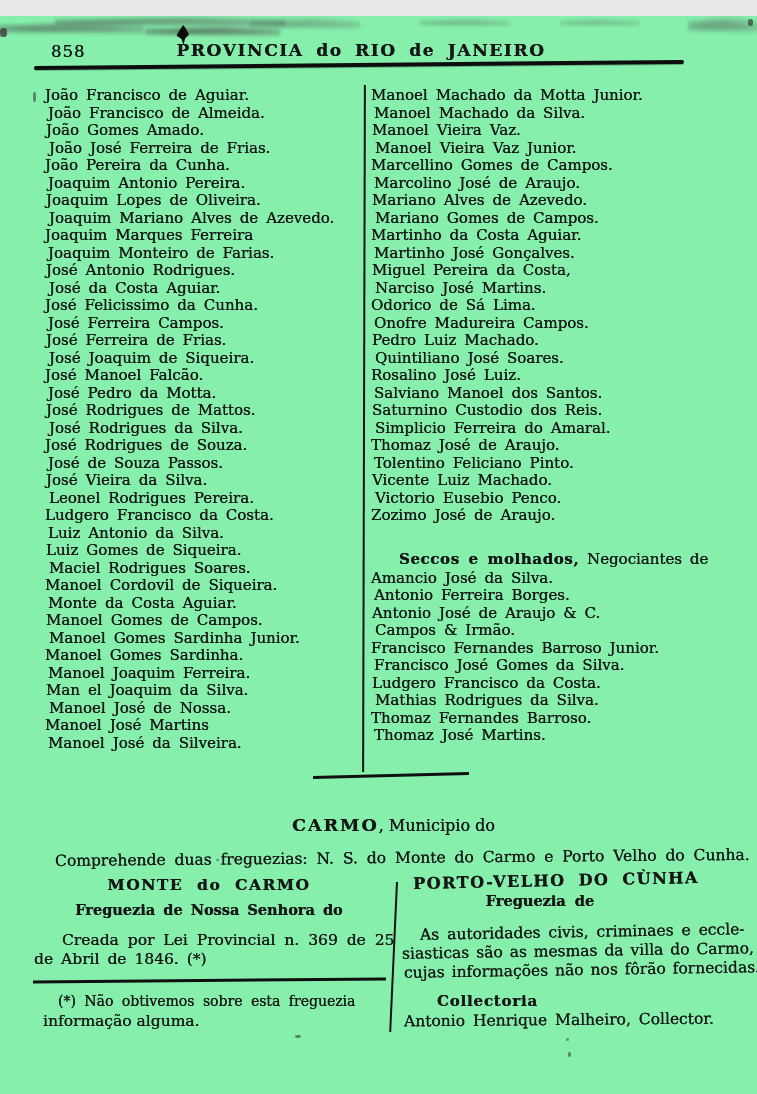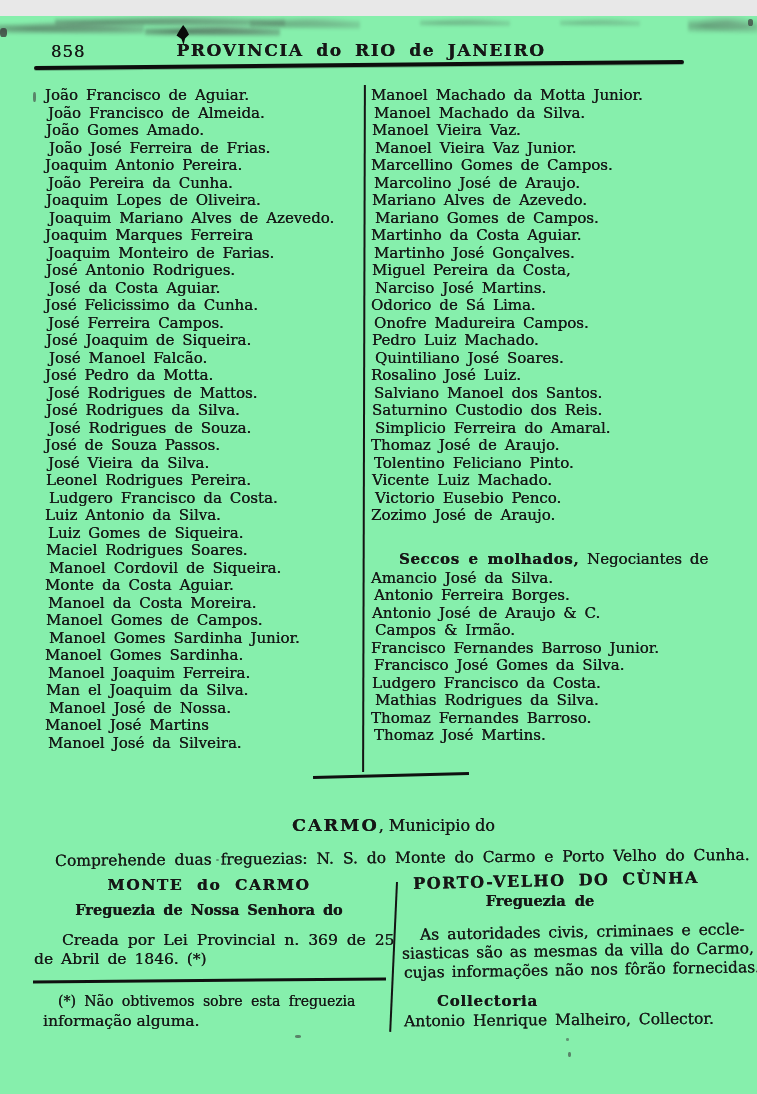--- a/index.html
+++ b/index.html
@@ -98,46 +98,46 @@
   <div class="ink-blot"></div>
   <div class="pageno">858</div>
   <div class="masthead">PROVINCIA do RIO de JANEIRO</div>
   <div class="header-rule"></div>
 
   <div class="col-left">
       <div class="name-line">João Francisco de Aguiar.</div>
       <div class="name-line">João Francisco de Almeida.</div>
       <div class="name-line">João Gomes Amado.</div>
       <div class="name-line">João José Ferreira de Frias.</div>
+      <div class="name-line">João Pereira da Cunha.</div>
       <div class="name-line">Joaquim Antonio Pereira.</div>
-      <div class="name-line">João Pereira da Cunha.</div>
       <div class="name-line">Joaquim Lopes de Oliveira.</div>
       <div class="name-line">Joaquim Mariano Alves de Azevedo.</div>
       <div class="name-line">Joaquim Marques Ferreira</div>
       <div class="name-line">Joaquim Monteiro de Farias.</div>
       <div class="name-line">José Antonio Rodrigues.</div>
       <div class="name-line">José da Costa Aguiar.</div>
       <div class="name-line">José Felicissimo da Cunha.</div>
       <div class="name-line">José Ferreira Campos.</div>
+      <div class="name-line">José Ferreira de Frias.</div>
       <div class="name-line">José Joaquim de Siqueira.</div>
       <div class="name-line">José Manoel Falcão.</div>
       <div class="name-line">José Pedro da Motta.</div>
       <div class="name-line">José Rodrigues de Mattos.</div>
       <div class="name-line">José Rodrigues da Silva.</div>
       <div class="name-line">José Rodrigues de Souza.</div>
       <div class="name-line">José de Souza Passos.</div>
       <div class="name-line">José Vieira da Silva.</div>
       <div class="name-line">Leonel Rodrigues Pereira.</div>
       <div class="name-line">Ludgero Francisco da Costa.</div>
       <div class="name-line">Luiz Antonio da Silva.</div>
       <div class="name-line">Luiz Gomes de Siqueira.</div>
       <div class="name-line">Maciel Rodrigues Soares.</div>
       <div class="name-line">Manoel Cordovil de Siqueira.</div>
       <div class="name-line">Monte da Costa Aguiar.</div>
-      <div class="name-line">Manoel da Costa Moreira.</div>
       <div class="name-line">Manoel Gomes de Campos.</div>
       <div class="name-line">Manoel Gomes Sardinha Junior.</div>
       <div class="name-line">Manoel Gomes Sardinha.</div>
       <div class="name-line">Manoel Joaquim Ferreira.</div>
       <div class="name-line">Man el Joaquim da Silva.</div>
       <div class="name-line">Manoel José de Nossa.</div>
       <div class="name-line">Manoel José Martins</div>
       <div class="name-line">Manoel José da Silveira.</div>
     </div>
 

